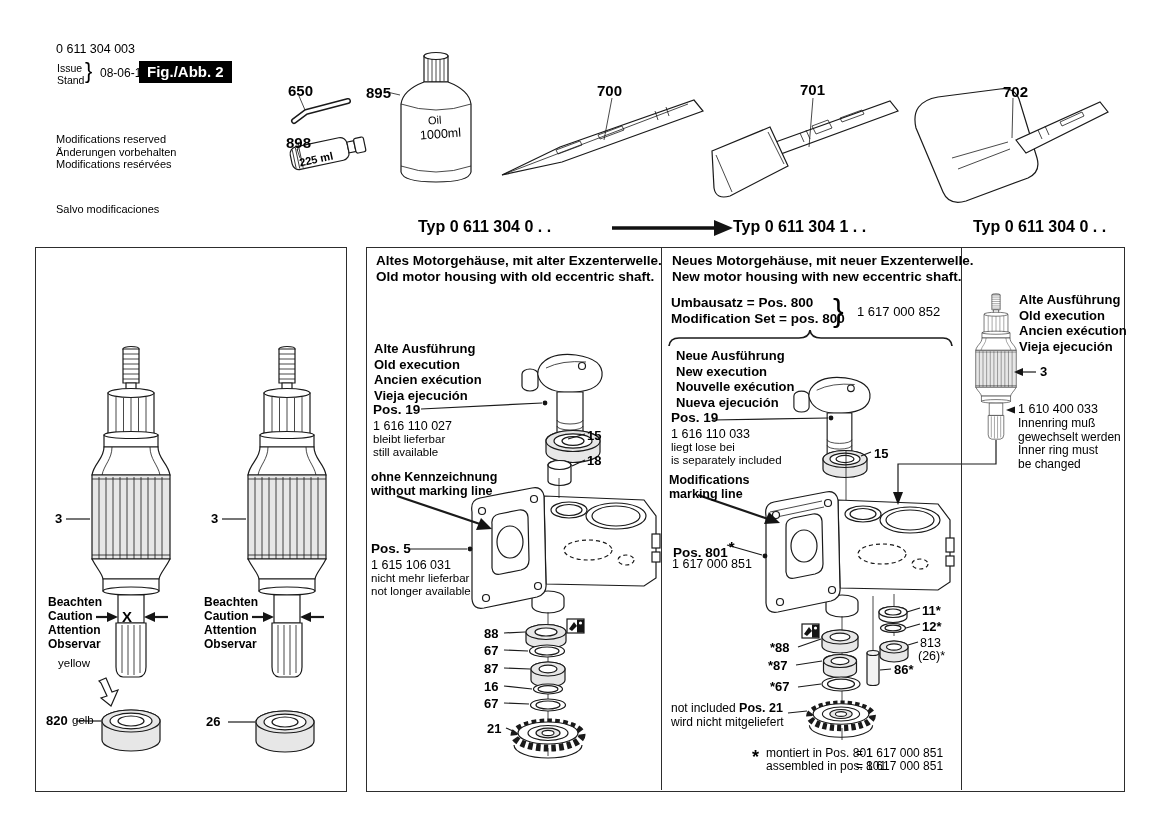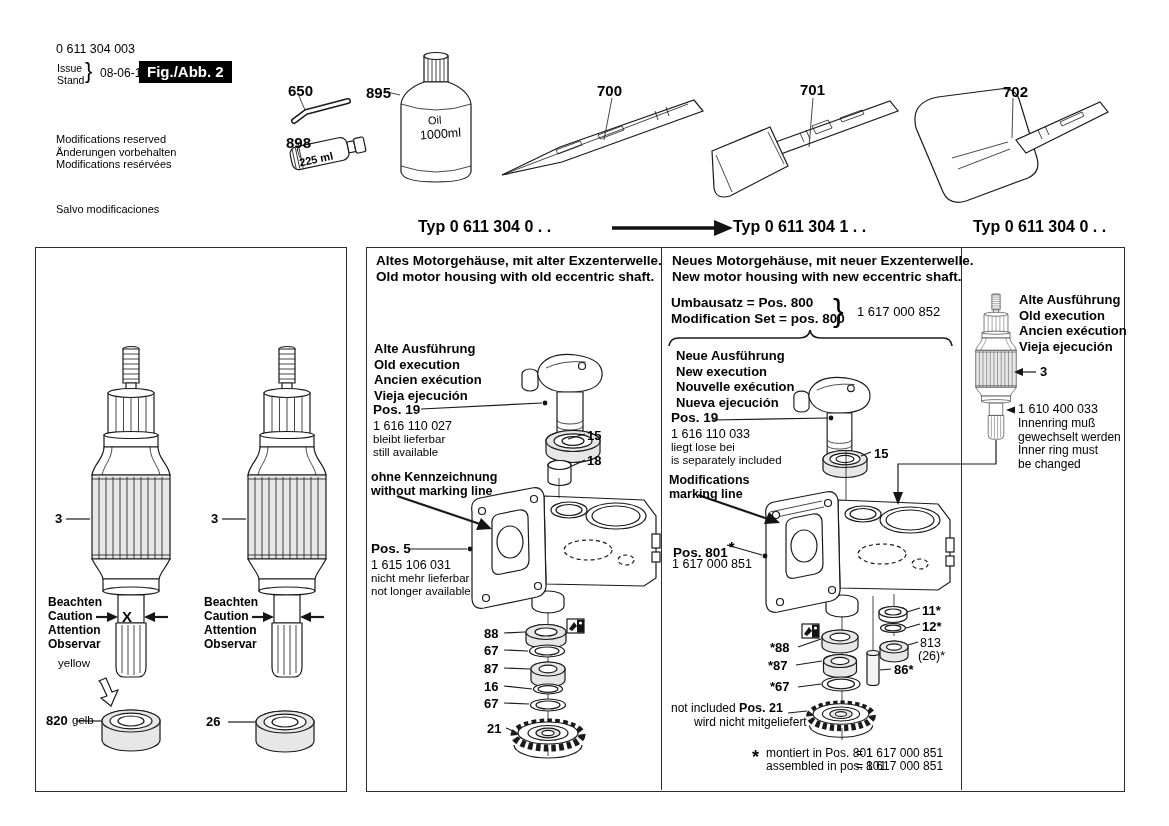--- a/index.html
+++ b/index.html
@@ -454,21 +454,21 @@
   <div class="t f125" style="left:672px;top:557px;">1 617 000 851</div>
   <div class="t f13 b" style="left:922px;top:603px;">11*</div>
   <div class="t f13 b" style="left:922px;top:619px;">12*</div>
   <div class="t f125" style="left:920px;top:636px;">813</div>
   <div class="t f125" style="left:918px;top:649px;">(26)*</div>
   <div class="t f13 b" style="left:894px;top:662px;">86*</div>
   <div class="t f13 b" style="left:770px;top:640px;">*88</div>
   <div class="t f13 b" style="left:768px;top:658px;">*87</div>
   <div class="t f13 b" style="left:770px;top:679px;">*67</div>
   <div class="t f12" style="left:671px;top:702px;"><span>not included</span> <span class="b" style="font-size:12.5px;">Pos. 21</span></div>
-  <div class="t f12" style="left:671px;top:715.5px;margin-left:23px;">wird nicht mitgeliefert</div>
+  <div class="t f12" style="left:671px;top:715.5px;">wird nicht mitgeliefert</div>
   <div class="t b" style="left:752px;top:747px;font-size:18px;">*</div>
   <div class="t f12" style="left:766px;top:747px;">montiert in Pos. 801</div>
   <div class="t f12" style="left:856px;top:747px;">= 1 617 000 851</div>
   <div class="t f12" style="left:766px;top:760px;">assembled in pos. 801</div>
   <div class="t f12" style="left:856px;top:760px;">= 1 617 000 851</div>
 
   <div class="t f13 b" style="left:1019px;top:292px;">Alte Ausführung</div>
   <div class="t f13 b" style="left:1019px;top:307.5px;">Old execution</div>
   <div class="t f13 b" style="left:1019px;top:323px;">Ancien exécution</div>
   <div class="t f13 b" style="left:1019px;top:338.5px;">Vieja ejecución</div>

